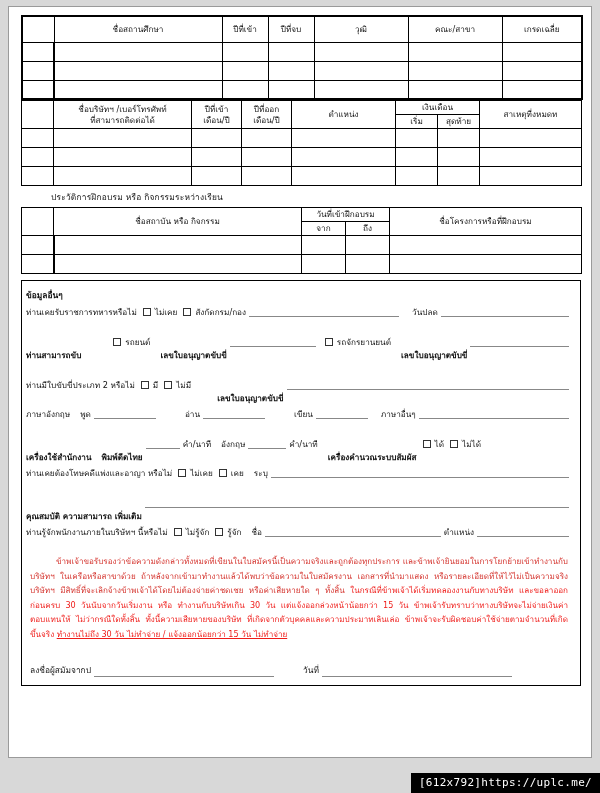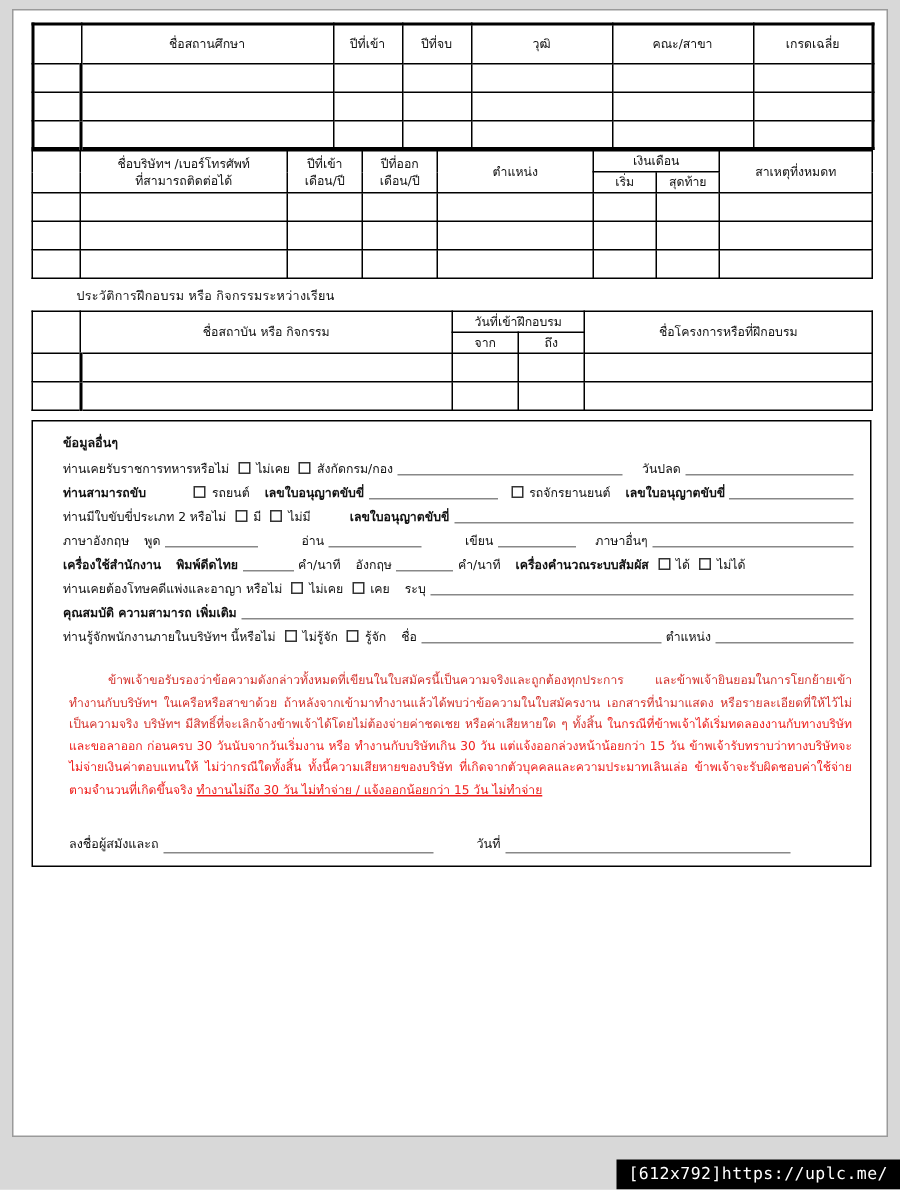--- a/index.html
+++ b/index.html
@@ -52,33 +52,33 @@
     font-size: 8.4px;
     color: #111;
     margin: 4px 0 3px 30px;
     letter-spacing: .2px;
   }
 
   
   .otherbox {
     border: 1px solid #000;
     width: 560px;
-    padding: 6px 8px 8px 20px;
+    padding: 6px 8px 8px 4px;
     margin-top: 6px;
   }
   .oi-line {
     font-size: 8.2px;
     color: #111;
     line-height: 16px;
     white-space: nowrap;
     display: flex;
     align-items: center;
   }
   .oi-title { font-weight: bold; font-size: 8.4px; margin-bottom: 1px; }
-  .b { font-weight: bold; }
+  .b { font-weight: bold; margin-top: 27px; }
   .cb {
     display: inline-block;
     width: 8px; height: 8px;
     border: 1px solid #333;
     margin: 0 4px 0 6px;
     flex: none;
     background: #fff;
   }
   .rule {
     border-bottom: 1px solid #888;
@@ -390,21 +390,21 @@
         <span class="sp"></span>
         <span>ชื่อ</span>
         <span class="rule grow"></span>
         <span>ตำแหน่ง</span>
         <span class="rule" style="width:92px"></span>
       </div>
 
       <div class="declare"><span>ข้าพเจ้าขอรับรองว่าข้อความดังกล่าวทั้งหมดที่เขียนในใบสมัครนี้เป็นความจริงและถูกต้องทุกประการ  และข้าพเจ้ายินยอมในการโยกย้ายเข้าทำงานกับบริษัทฯ ในเครือหรือสาขาด้วย  ถ้าหลังจากเข้ามาทำงานแล้วได้พบว่าข้อความในใบสมัครงาน เอกสารที่นำมาแสดง หรือรายละเอียดที่ให้ไว้ไม่เป็นความจริง บริษัทฯ มีสิทธิ์ที่จะเลิกจ้างข้าพเจ้าได้โดยไม่ต้องจ่ายค่าชดเชย หรือค่าเสียหายใด ๆ ทั้งสิ้น </span><span class="hot">ในกรณีที่ข้าพเจ้าได้เริ่มทดลองงานกับทางบริษัท และขอลาออก ก่อนครบ 30 วันนับจากวันเริ่มงาน  หรือ ทำงานกับบริษัทเกิน 30 วัน แต่แจ้งออกล่วงหน้าน้อยกว่า 15 วัน  ข้าพเจ้ารับทราบว่าทางบริษัทจะไม่จ่ายเงินค่าตอบแทนให้ ไม่ว่ากรณีใดทั้งสิ้น ทั้งนี้ความเสียหายของบริษัท ที่เกิดจากตัวบุคคลและความประมาทเลินเล่อ ข้าพเจ้าจะรับผิดชอบค่าใช้จ่ายตามจำนวนที่เกิดขึ้นจริง </span><span class="hot-u">ทำงานไม่ถึง 30 วัน ไม่ทำจ่าย /  แจ้งออกน้อยกว่า 15 วัน ไม่ทำจ่าย</span></div>
 
       <div class="signline">
-        <span>ลงชื่อผู้สมังและถ</span>
+        <span>ลงชื่อผู้สมัมจากป</span>
         <span class="rule" style="width:180px"></span>
         <span class="sp-lg"></span>
         <span>วันที่</span>
         <span class="rule" style="width:190px"></span>
       </div>
 
     </div>
   </div>
 </div>
 

